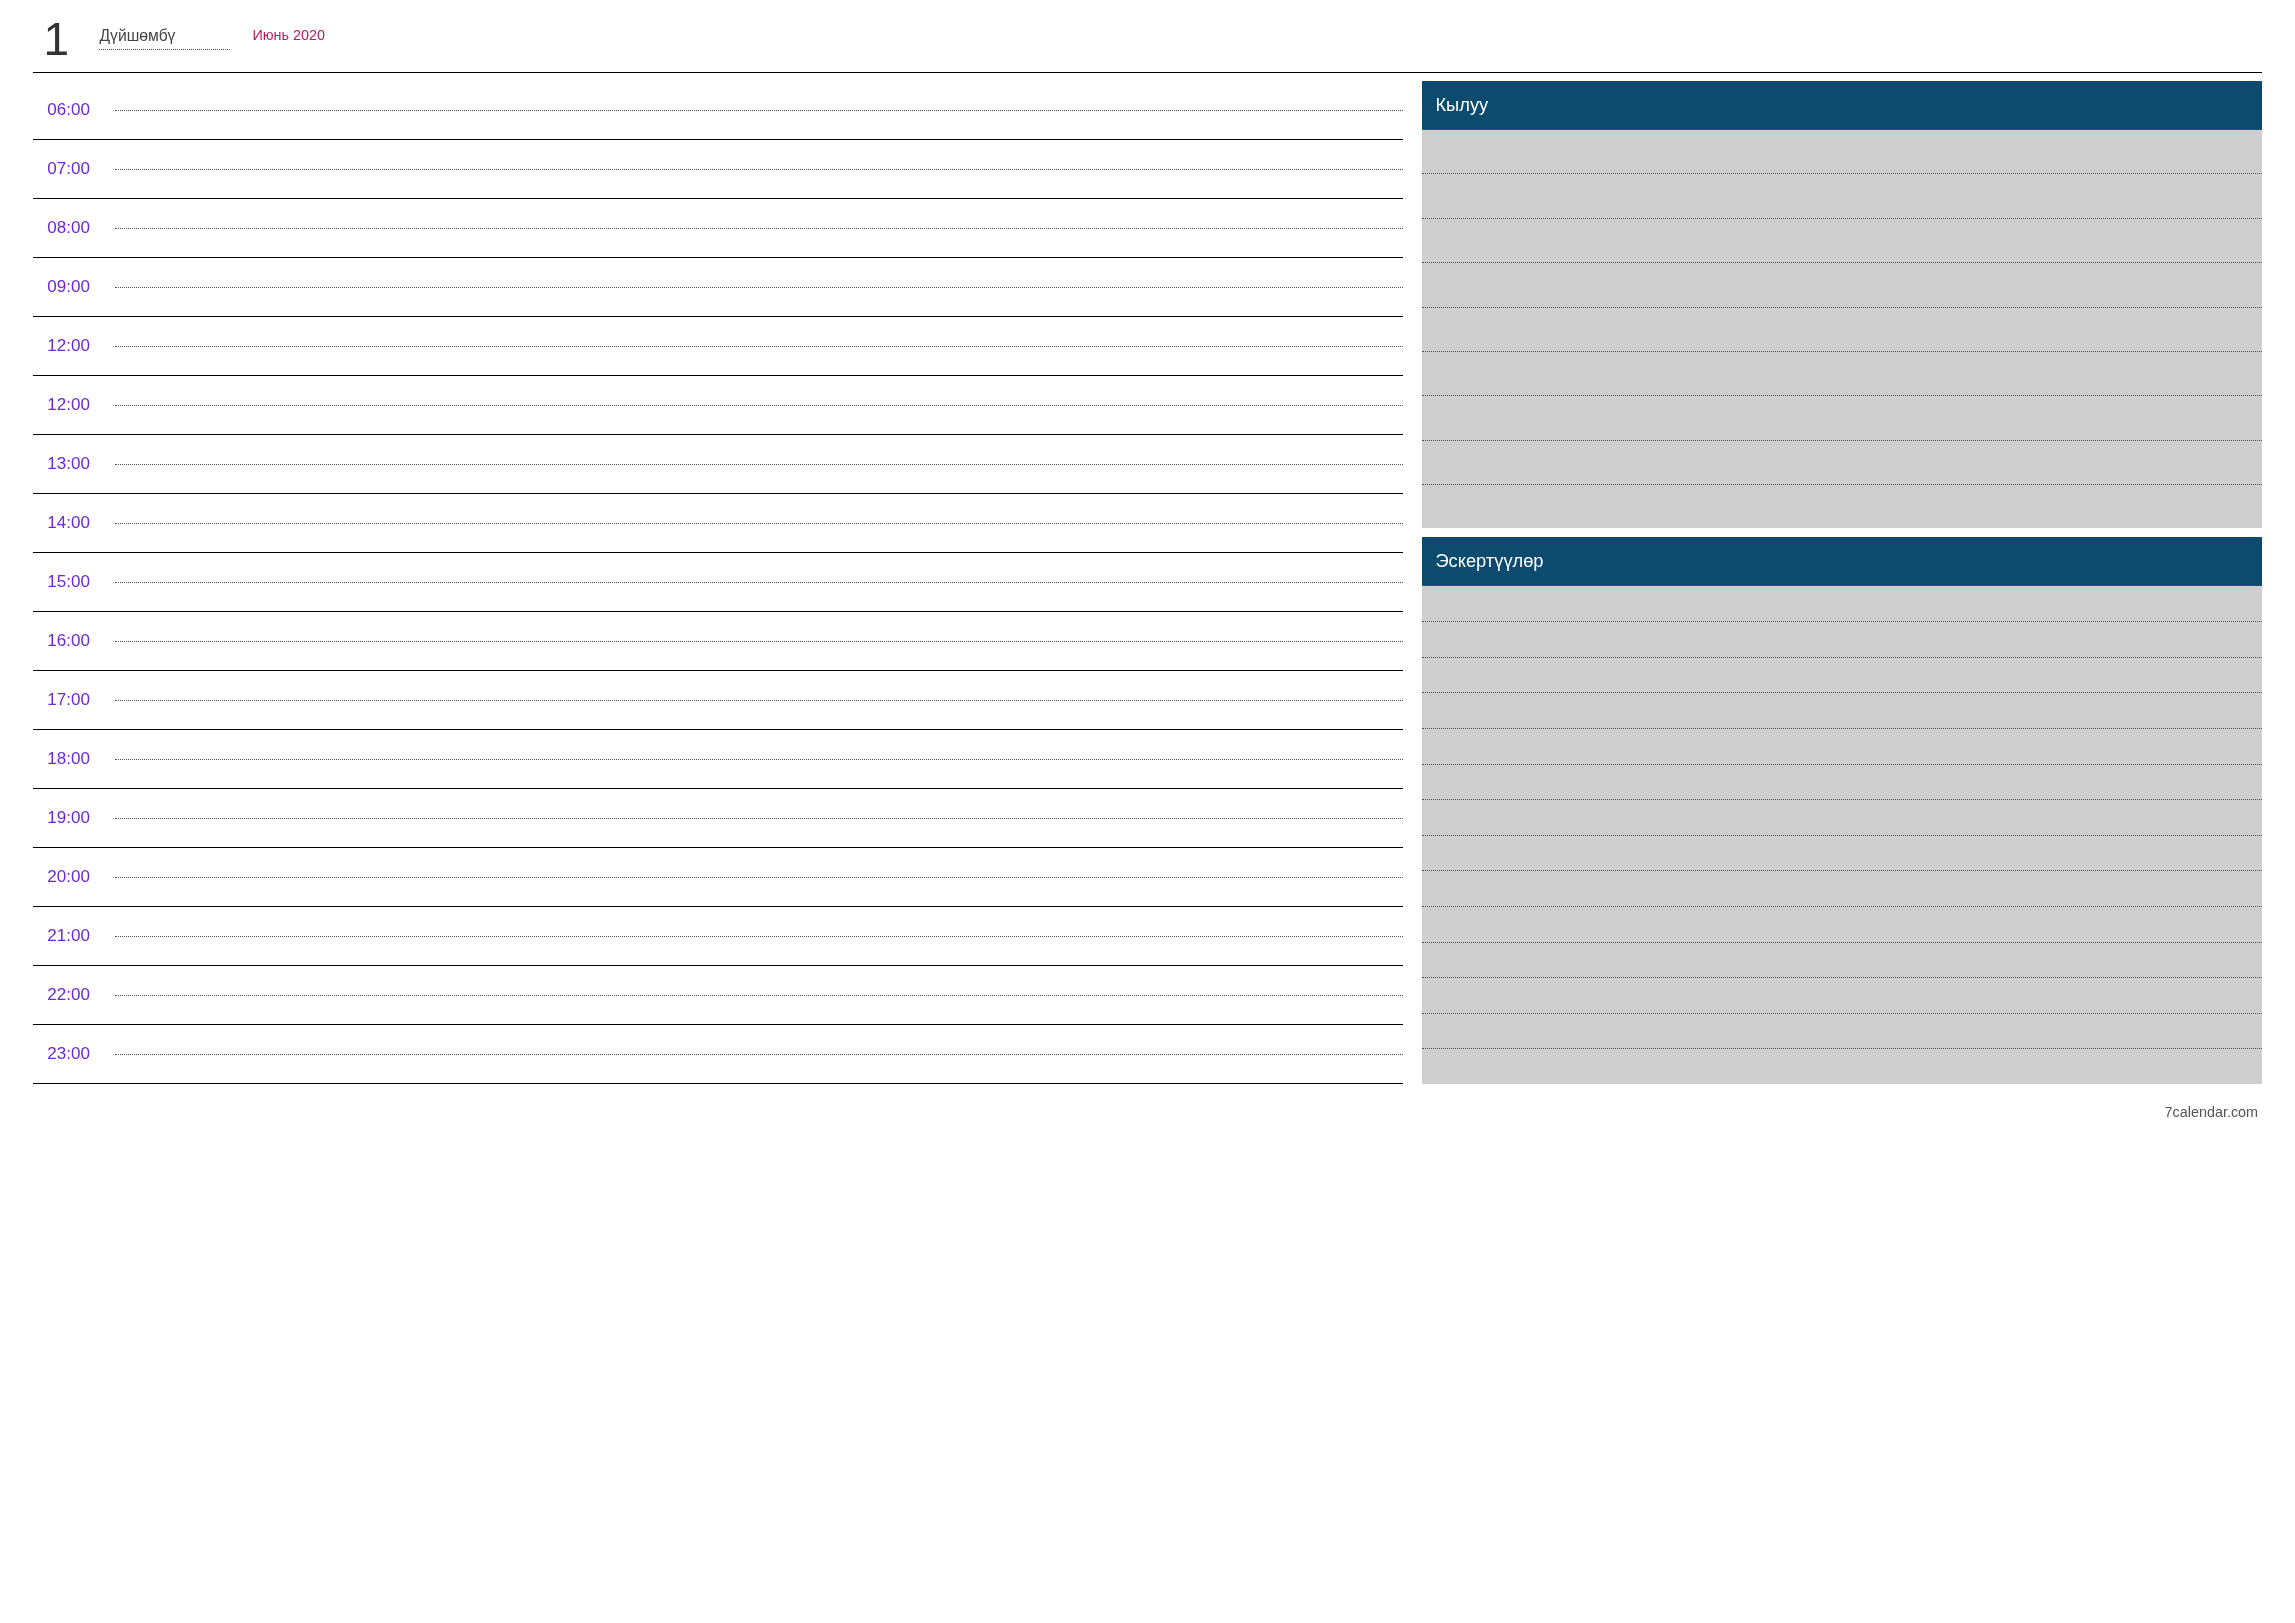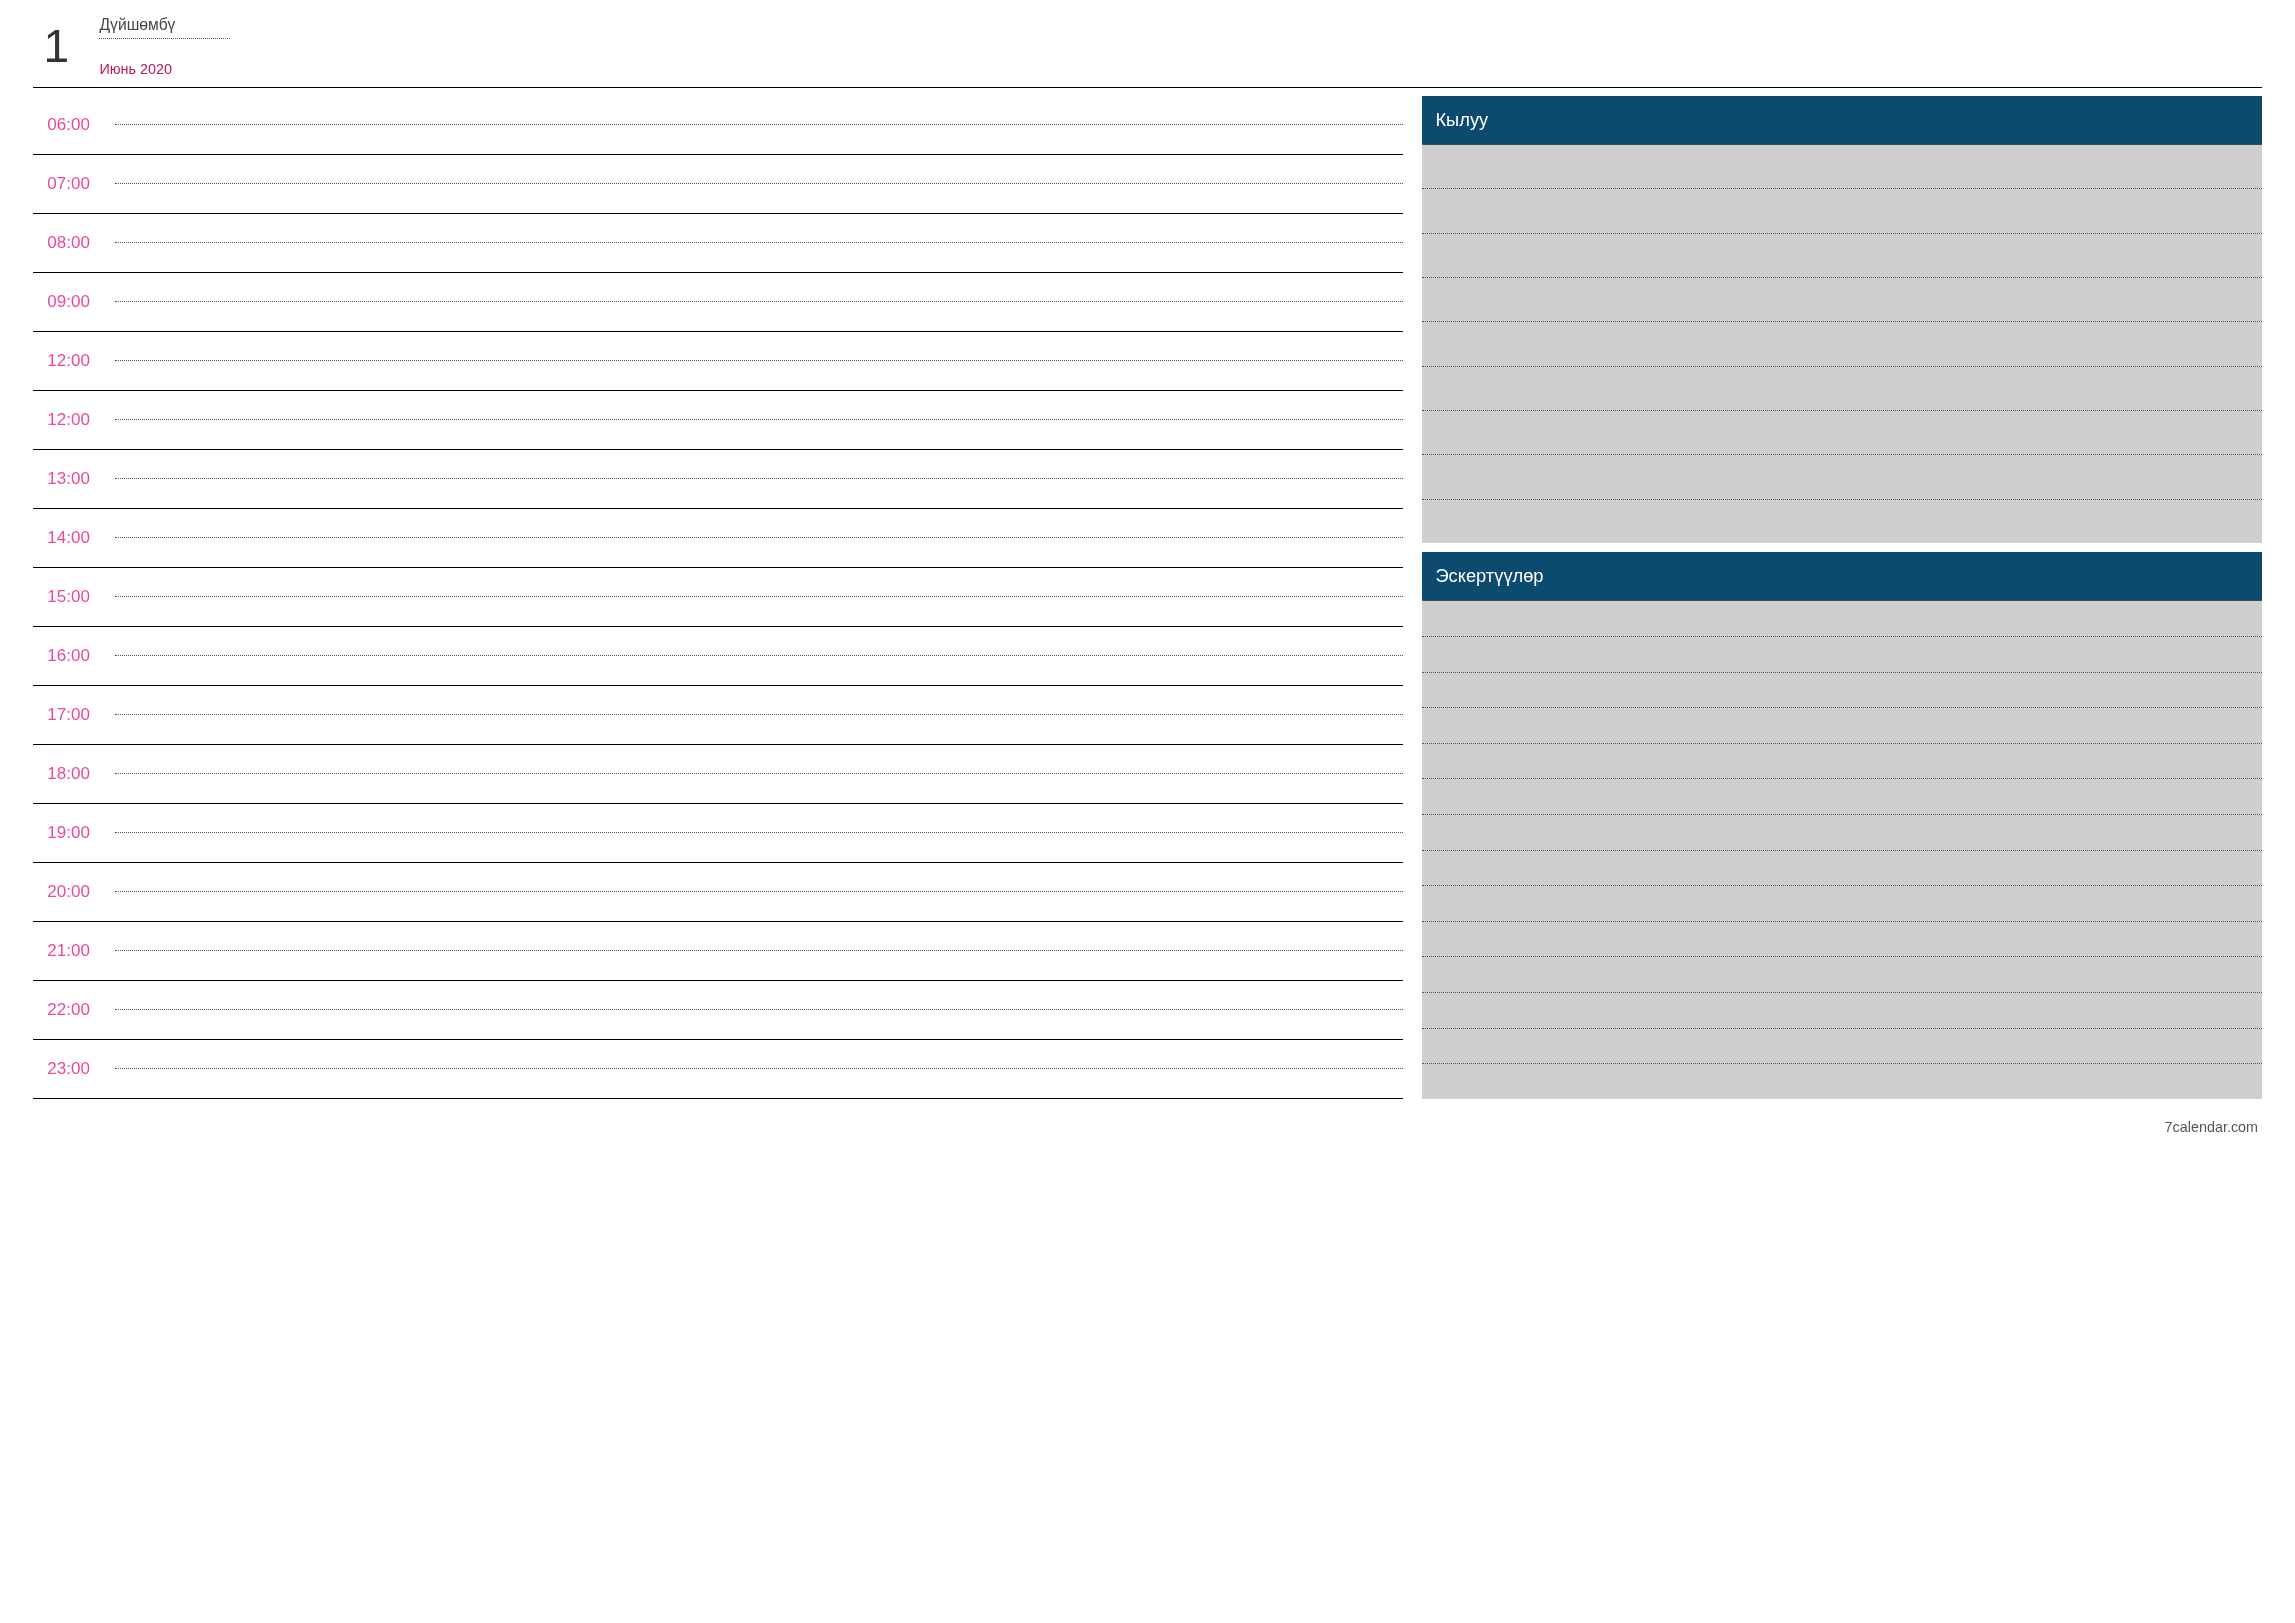--- a/index.html
+++ b/index.html
@@ -21,21 +21,21 @@
     margin-bottom: 7.9px;
   }
   .day-number {
     font-size: 46px;
     font-weight: 300;
     line-height: 1;
     color: #333333;
     min-width: 39px;
     text-align: center;
   }
-  .day-meta { display: flex; flex-direction: column; gap: 22px; }
+  .day-meta { display: flex; flex-direction: row; gap: 22px; }
   .day-name {
     font-size: 15.7px;
     color: #444;
     padding-bottom: 3.9px;
     border-bottom: 1.3px dotted #555;
     min-width: 131px;
   }
   .month-year {
     font-size: 14.4px;
     color: #be185d;
@@ -55,21 +55,21 @@
     height: 59px;
     border-bottom: 1.3px solid #000;
     display: flex;
     align-items: center;
     gap: 13px;
     padding: 0 0 0 2.6px;
   }
   .hour-label {
     width: 66px;
     font-size: 17px;
-    color: #ec4899;
+    color: #6d28d9;
     text-align: center;
     flex-shrink: 0;
   }
   .hour-line {
     flex: 1;
     height: 0;
     border-top: 1.3px dotted #555;
   }
 
   

